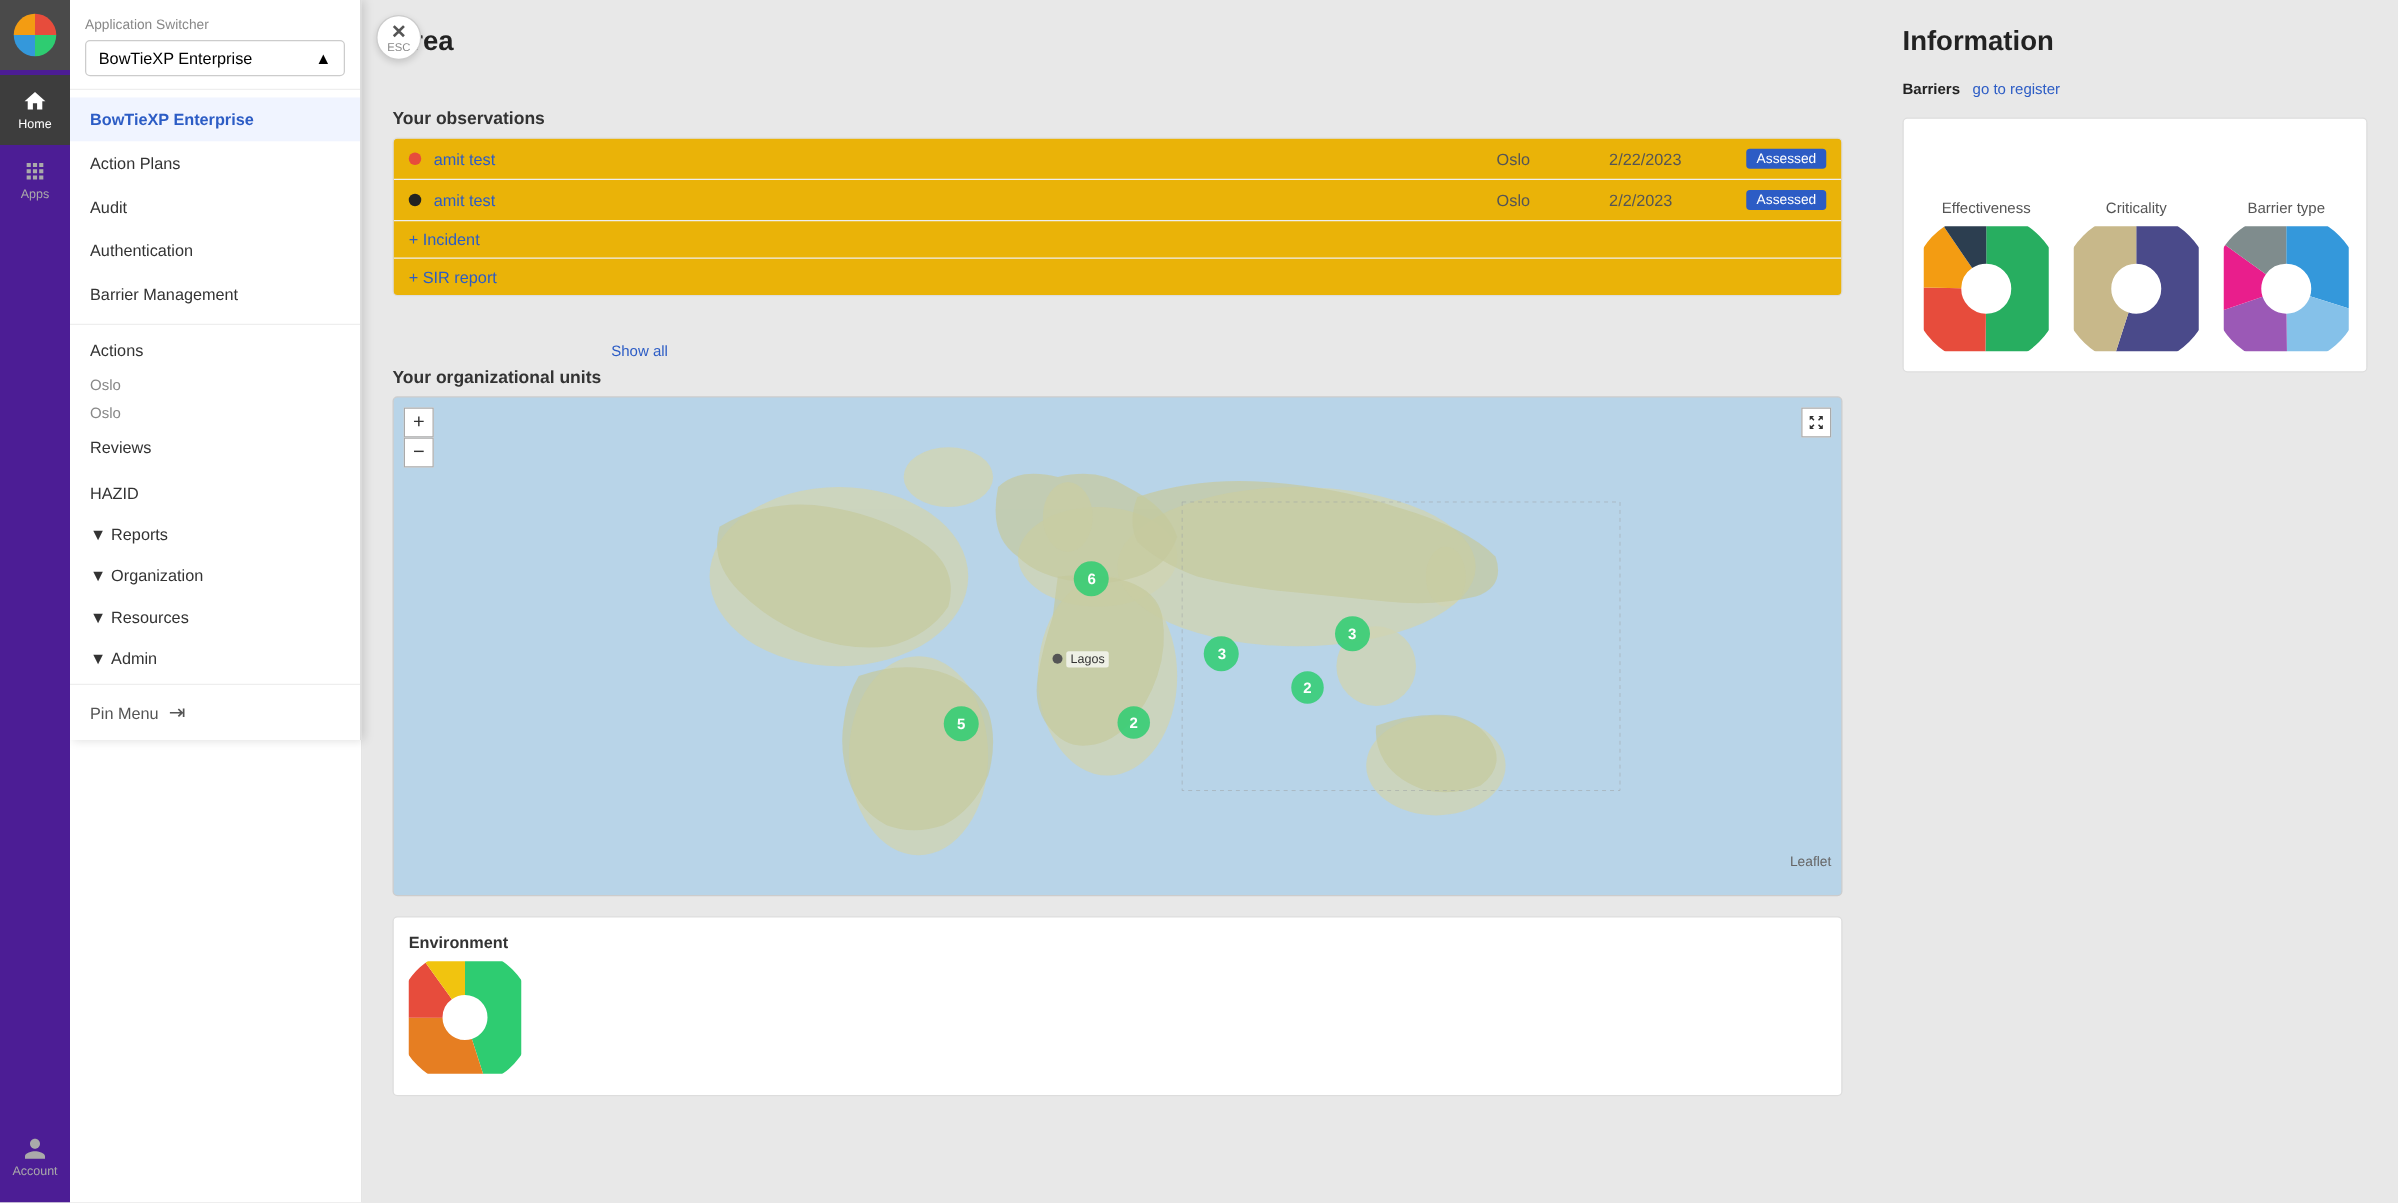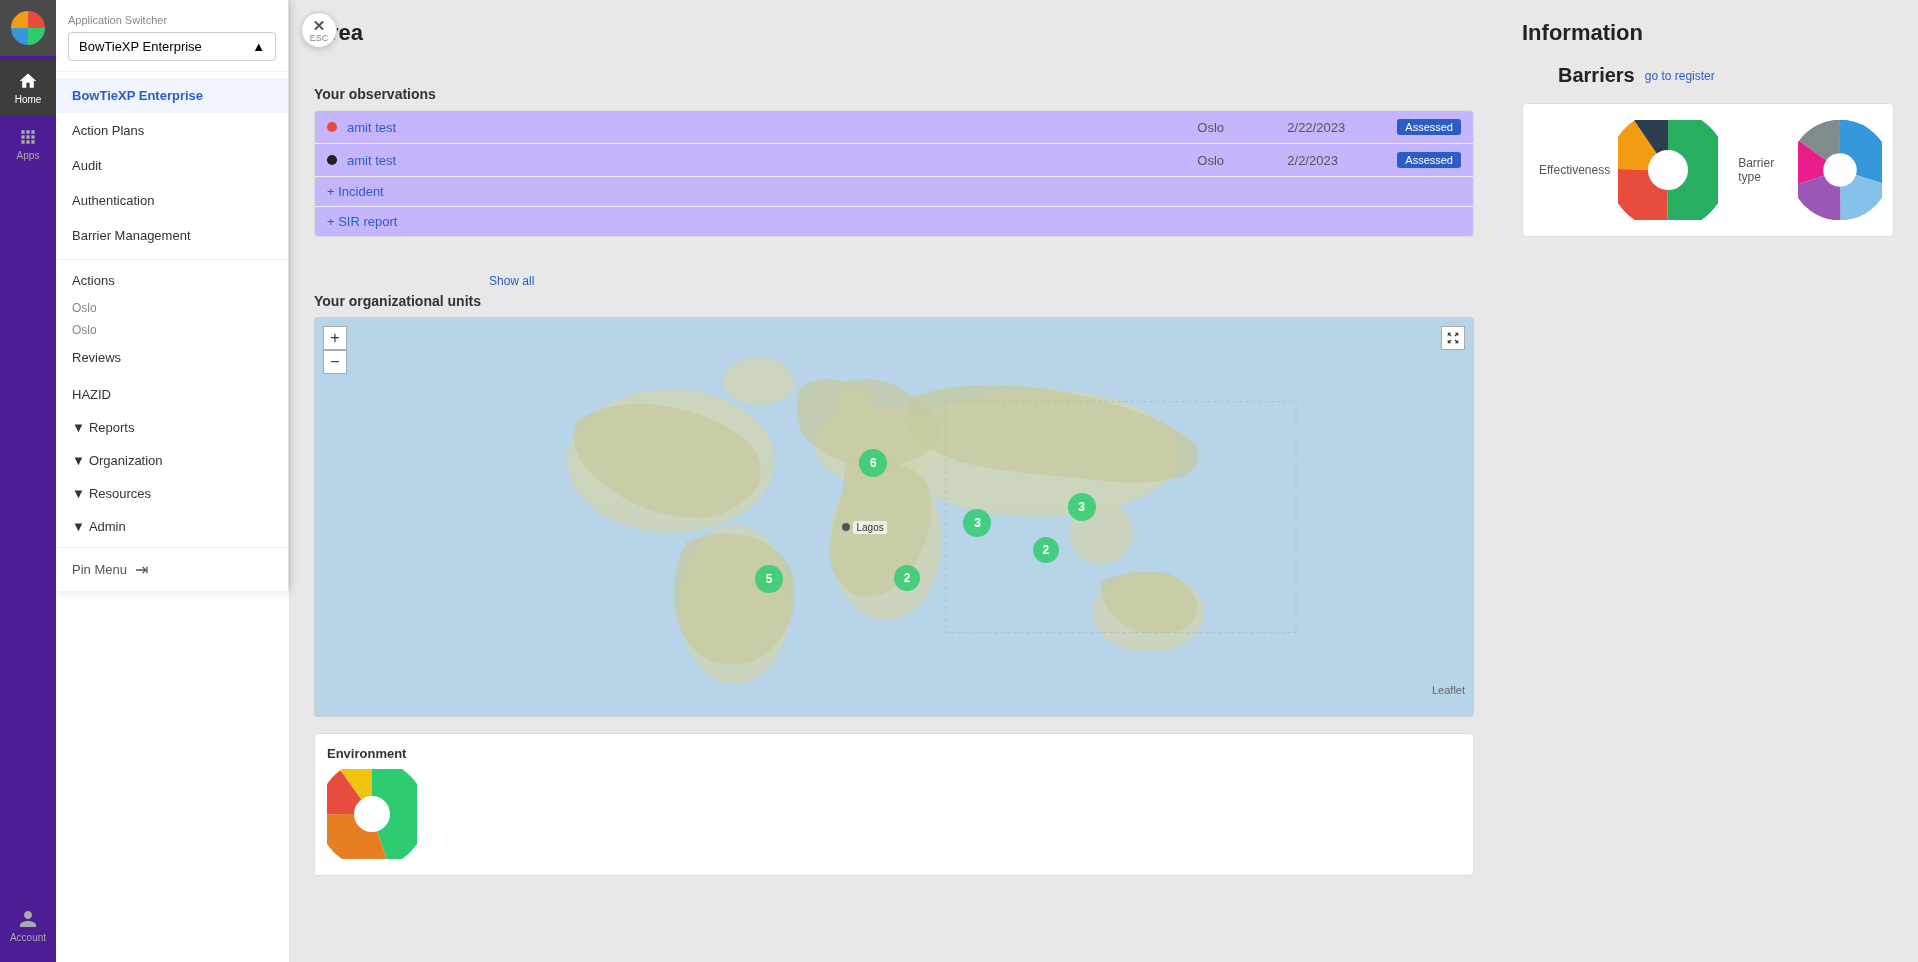--- a/index.html
+++ b/index.html
@@ -145,21 +145,21 @@
       flex: 1;
       padding: 20px 24px;
       overflow-y: auto;
     }
     .panel-title {
       font-size: 22px; font-weight: 600; color: #222; margin-bottom: 18px;
     }
 
     
     .section-title { font-size: 14px; font-weight: 600; color: #333; margin-bottom: 8px; margin-top: 40px; }
-    .obs-table { background: #c4b5fd; border: 1px solid #ddd; border-radius: 4px; overflow: hidden; margin-bottom: 16px; }
+    .obs-table { background: #eab308; border: 1px solid #ddd; border-radius: 4px; overflow: hidden; margin-bottom: 16px; }
     .obs-row {
       display: flex; align-items: center; padding: 8px 12px; border-bottom: 1px solid #eee;
       font-size: 13px; gap: 10px;
     }
     .obs-row:last-child { border-bottom: none; }
     .obs-dot { width: 10px; height: 10px; border-radius: 50%; flex-shrink: 0; }
     .obs-dot.red { background: #e74c3c; }
     .obs-dot.black { background: #222; }
     .obs-name { color: #2c5cc5; flex: 1; text-decoration: none; }
     .obs-location { width: 80px; color: #555; }
@@ -215,25 +215,25 @@
     .chart-title { font-size: 13px; font-weight: 600; color: #333; margin-bottom: 8px; }
 
     
     .info-panel {
       width: 420px;
       padding: 20px 24px;
       overflow-y: auto;
       flex-shrink: 0;
     }
     .barriers-header { display: flex; align-items: center; gap: 10px; margin-bottom: 16px; }
-    .barriers-title { font-size: 20px; font-weight: 600; color: #222; margin-left: 36px; }
+    .barriers-title { font-size: 12px; font-weight: 600; color: #222; }
     .go-to-register { font-size: 12px; color: #2c5cc5; cursor: pointer; }
 
     .charts-row { display: flex; gap: 20px; background: #fff; border: 1px solid #ddd; border-radius: 4px; padding: 16px; }
-    .chart-block { display: flex; flex-direction: row; align-items: center; gap: 8px; }
+    .chart-block { display: flex; flex-direction: column; align-items: center; gap: 8px; margin-top: 48px; }
     .chart-block-title { font-size: 12px; color: #555; font-weight: 500; }
   </style>
 </head>
 <body>
 
 <div class="icon-bar">
   <div class="icon-bar-logo">
     <div class="logo-circle"></div>
   </div>
   <div class="icon-bar-item active">
@@ -451,20 +451,28 @@
           <div class="chart-block-title">Effectiveness</div>
           <svg width="100" height="100" viewBox="0 0 100 100">
 
             <circle cx="50" cy="50" r="40" fill="transparent" stroke="#27ae60" stroke-width="40" stroke-dasharray="126 251" stroke-dashoffset="0" transform="rotate(-90 50 50)"></circle>
             <circle cx="50" cy="50" r="40" fill="transparent" stroke="#e74c3c" stroke-width="40" stroke-dasharray="63 251" stroke-dashoffset="-126" transform="rotate(-90 50 50)"></circle>
             <circle cx="50" cy="50" r="40" fill="transparent" stroke="#f39c12" stroke-width="40" stroke-dasharray="38 251" stroke-dashoffset="-189" transform="rotate(-90 50 50)"></circle>
             <circle cx="50" cy="50" r="40" fill="transparent" stroke="#2c3e50" stroke-width="40" stroke-dasharray="25 251" stroke-dashoffset="-227" transform="rotate(-90 50 50)"></circle>
           </svg>
         </div>
 
+        <div class="chart-block">
+          <div class="chart-block-title">Criticality</div>
+          <svg width="100" height="100" viewBox="0 0 100 100">
+
+            <circle cx="50" cy="50" r="40" fill="transparent" stroke="#4a4a8a" stroke-width="40" stroke-dasharray="138 251" stroke-dashoffset="0" transform="rotate(-90 50 50)"></circle>
+            <circle cx="50" cy="50" r="40" fill="transparent" stroke="#c8b88a" stroke-width="40" stroke-dasharray="113 251" stroke-dashoffset="-138" transform="rotate(-90 50 50)"></circle>
+          </svg>
+        </div>
 
         <div class="chart-block">
           <div class="chart-block-title">Barrier type</div>
           <svg width="100" height="100" viewBox="0 0 100 100">
 
             <circle cx="50" cy="50" r="40" fill="transparent" stroke="#3498db" stroke-width="40" stroke-dasharray="75 251" stroke-dashoffset="0" transform="rotate(-90 50 50)"></circle>
             <circle cx="50" cy="50" r="40" fill="transparent" stroke="#85c1e9" stroke-width="40" stroke-dasharray="50 251" stroke-dashoffset="-75" transform="rotate(-90 50 50)"></circle>
             <circle cx="50" cy="50" r="40" fill="transparent" stroke="#9b59b6" stroke-width="40" stroke-dasharray="50 251" stroke-dashoffset="-125" transform="rotate(-90 50 50)"></circle>
             <circle cx="50" cy="50" r="40" fill="transparent" stroke="#e91e8c" stroke-width="40" stroke-dasharray="38 251" stroke-dashoffset="-175" transform="rotate(-90 50 50)"></circle>
             <circle cx="50" cy="50" r="40" fill="transparent" stroke="#7f8c8d" stroke-width="40" stroke-dasharray="38 251" stroke-dashoffset="-213" transform="rotate(-90 50 50)"></circle>

